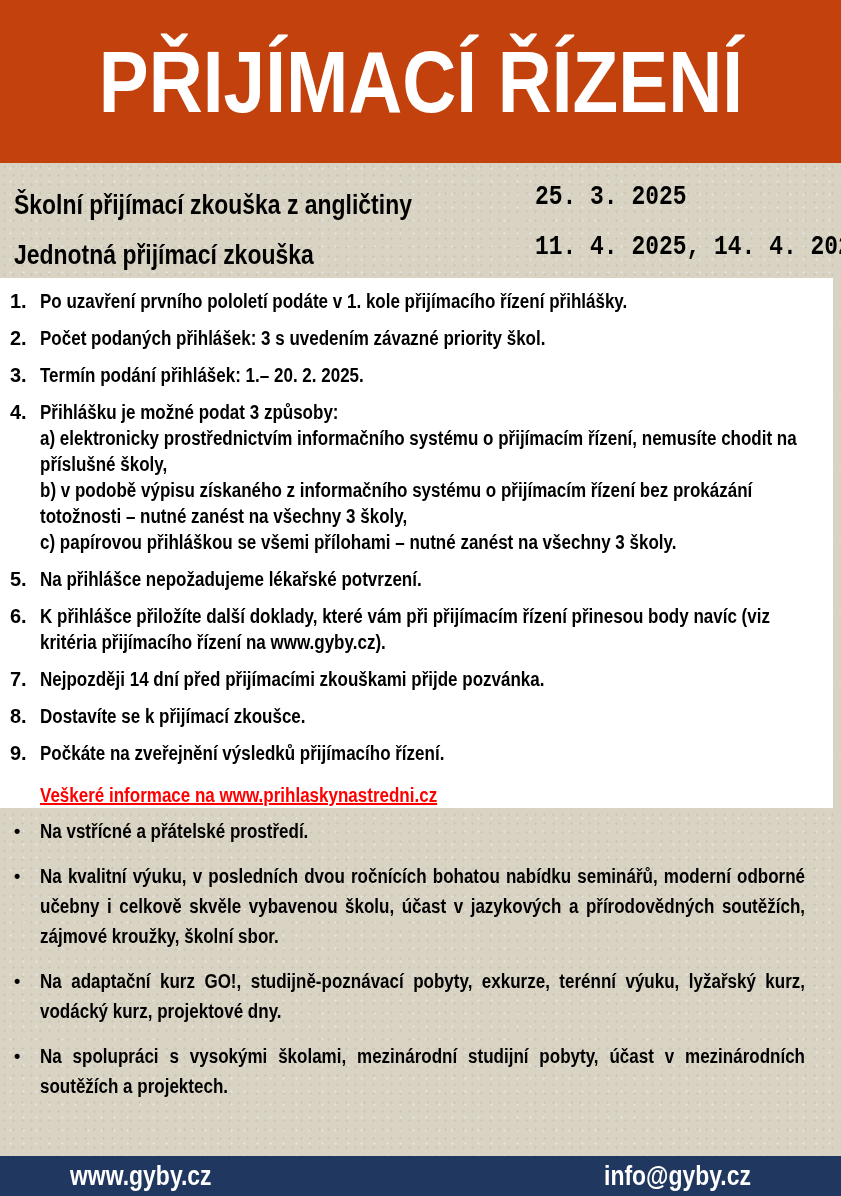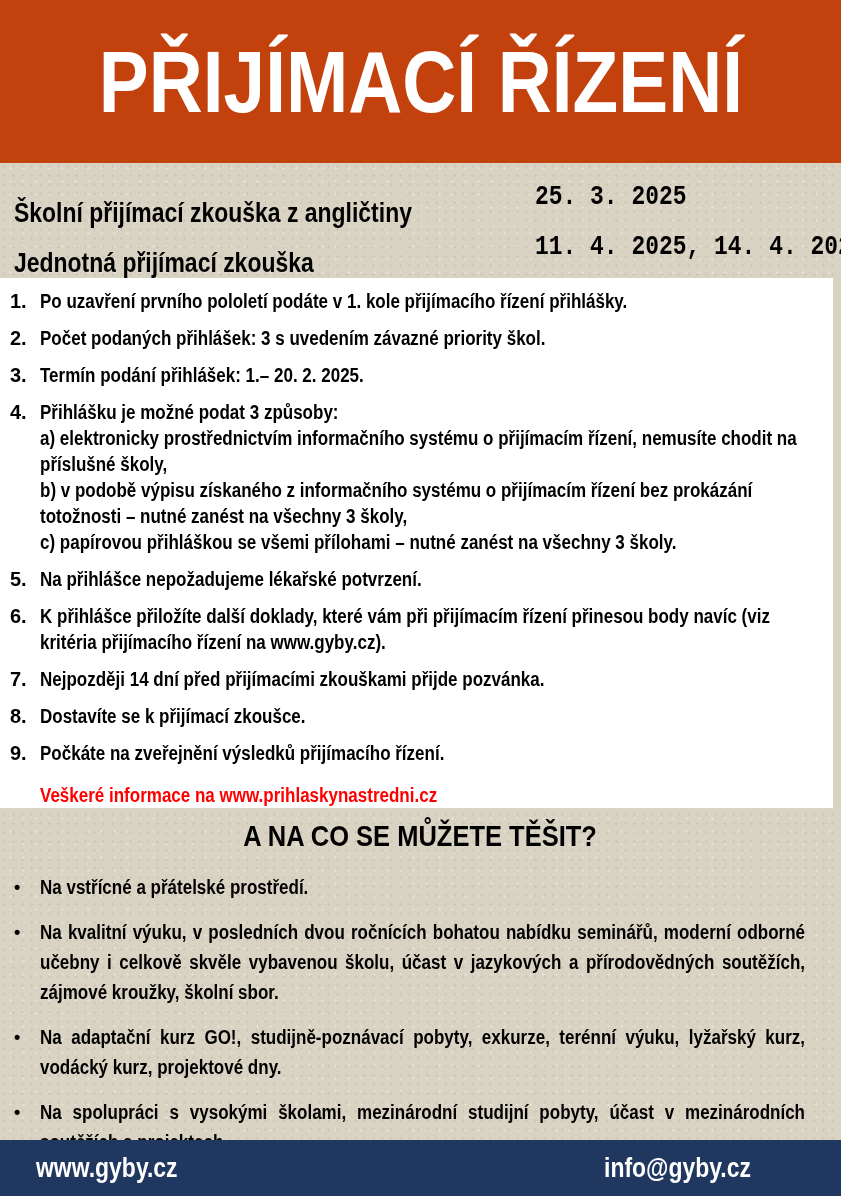--- a/index.html
+++ b/index.html
@@ -32,60 +32,61 @@
     letter-spacing: 0px;
     color: #fff;
     transform: scaleX(0.85);
     transform-origin: 50% 50%;
     white-space: nowrap;
   }
 
   
   .dates { height: 115px; padding-top: 9px; box-sizing: border-box; }
   .date-row { position: relative; height: 50px; line-height: 50px; font-size: 27px; }
-  .date-row .lbl { position: absolute; left: 14px; top: 16px; }
+  .date-row .lbl { position: absolute; left: 14px; top: 8px; }
   .date-row .dt  { position: absolute; left: 535px; top: 0; font-family: Liberation Mono, monospace; }
 
   
   .steps-box {
     width: 833px; height: 530px; box-sizing: border-box;
     background: #ffffff;
     padding: 10px 33px 0 10px;
   }
   ol.steps { list-style: none; margin: 0; padding: 0; font-size: 20px; line-height: 26px; }
   ol.steps li { display: grid; grid-template-columns: 30px 1fr; margin-bottom: 11px; }
   ol.steps .num { }
   ol.steps .txt { white-space: pre-line; transform: scaleX(0.85); transform-origin: 0 0; width: 117.65%; }
   .note {
     margin: 16px 0 0 30px;
     font-size: 20px; line-height: 26px;
     color: #ff0000;
+    text-decoration: underline;
   }
   .note .txt { transform: scaleX(0.85); transform-origin: 0 0; width: 117.65%; }
 
   
   .highlights { height: 332px; box-sizing: border-box; padding-top: 8px; }
   .highlights h2 {
     margin: 0 0 16px 0;
     text-align: center;
     font-size: 30px; line-height: 40px;
   }
   .highlights h2 .t { display: inline-block; transform: scaleX(0.85); transform-origin: 50% 50%; white-space: nowrap; }
   ul.goodies { list-style: none; margin: 0; padding: 0 36px 0 14px; font-size: 20px; line-height: 30px; }
   ul.goodies li { display: grid; grid-template-columns: 26px 1fr; margin-bottom: 15px; }
   ul.goodies .bullet { font-size: 18px; }
   ul.goodies .txt { text-align: justify; transform: scaleX(0.85); transform-origin: 0 0; width: 117.65%; }
 
   
   .footer {
     position: absolute; left: 0; bottom: 0;
-    width: 841px; height: 56px; box-sizing: border-box;
+    width: 841px; height: 40px; box-sizing: border-box;
     background: #20375f; color: #fff;
     display: flex; align-items: center; justify-content: space-between;
-    padding: 0 64px 0 36px;
+    padding: 0 64px 0 70px;
     font-size: 27px;
   }
 </style>
 </head>
 <body>
 
 <div class="banner">
   <div class="title">PŘIJÍMACÍ ŘÍZENÍ</div>
 </div>
 
@@ -141,21 +142,20 @@
       <span class="num">9.</span>
       <span class="txt">Počkáte na zveřejnění výsledků přijímacího řízení.</span>
     </li>
   </ol>
   <div class="note">
     <div class="txt">Veškeré informace na www.prihlaskynastredni.cz</div>
   </div>
 </div>
 
 <div class="highlights">
-  <h2><span class="t">A NA CO SE MŮŽETE TĚŠIT?</span></h2>
   <ul class="goodies">
     <li>
       <span class="bullet">•</span>
       <span class="txt">Na vstřícné a přátelské prostředí.</span>
     </li>
     <li>
       <span class="bullet">•</span>
       <span class="txt">Na kvalitní výuku, v posledních dvou ročnících bohatou nabídku seminářů, moderní odborné učebny i celkově skvěle vybavenou školu, účast v jazykových a přírodovědných soutěžích, zájmové kroužky, školní sbor.</span>
     </li>
     <li>

